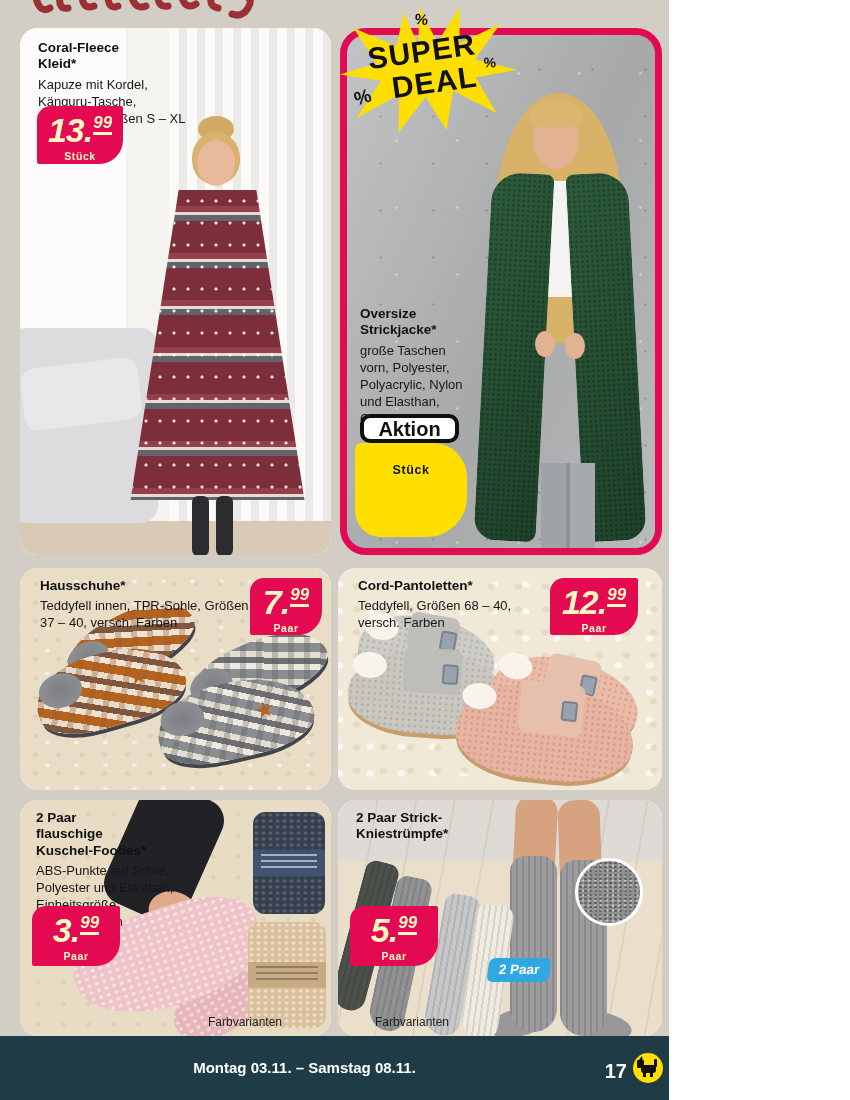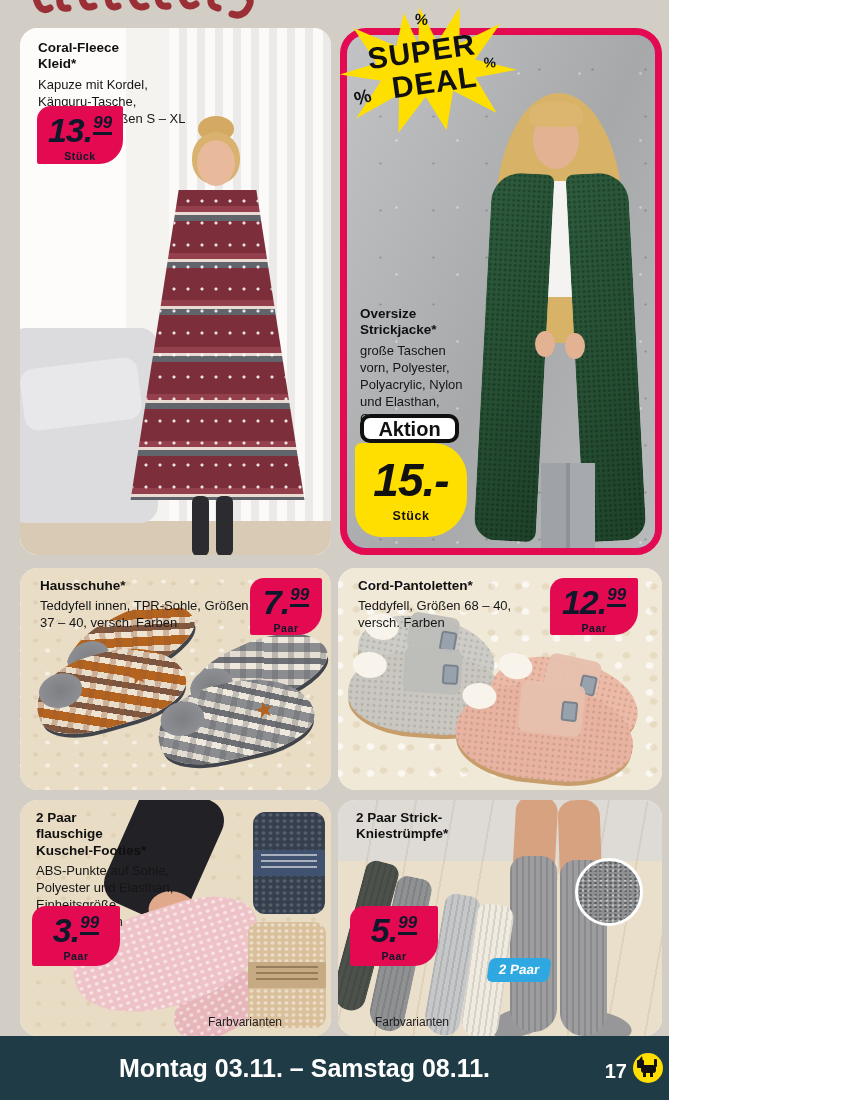--- a/index.html
+++ b/index.html
@@ -10,21 +10,21 @@
   
   .card{position:absolute;border-radius:18px;overflow:hidden;background:#fff;}
   .photo{position:absolute;inset:0;}
   .tb{position:absolute;z-index:4;}
   .title{margin:0;font-size:13.5px;font-weight:700;line-height:1.22;white-space:pre-line;color:#101010;}
   .desc{margin:4px 0 0 0;font-size:13px;line-height:1.3;white-space:pre-line;color:#161616;}
   .caption{position:absolute;z-index:4;font-size:12px;color:#1c1c1c;}
 
   
   .badge{position:absolute;z-index:5;text-align:center;box-sizing:border-box;}
-  .badge.pink{background:#e40a52;color:#0f172a;border-radius:14px 2px 24px 2px;padding-top:7px;}
+  .badge.pink{background:#e40a52;color:#fef9c3;border-radius:14px 2px 24px 2px;padding-top:7px;}
   .price-line{line-height:1;white-space:nowrap;}
   .p-main{font-style:italic;font-weight:800;font-size:34px;letter-spacing:-1px;}
   .p-sup{display:inline-block;font-style:italic;font-weight:800;font-size:17px;vertical-align:14px;border-bottom:3px solid currentColor;padding-bottom:1px;margin-left:1px;}
   .p-sup:empty{display:none;}
   .p-unit{font-size:10.5px;font-weight:700;letter-spacing:.6px;margin-top:3px;}
   .badge.yellow{background:#ffdf00;color:#111;border-radius:6px 34px 40px 26px;padding-top:14px;}
   .badge.yellow .p-main{font-size:46px;}
   .badge.yellow .p-unit{font-size:12.5px;margin-top:6px;}
 
   
@@ -156,21 +156,21 @@
   .inset{position:absolute;left:237px;top:58px;width:68px;height:68px;border-radius:50%;border:3px solid #fff;z-index:5;
      background:radial-gradient(rgba(40,40,42,.5) 1px,transparent 1.6px) 0 0/5px 4px,
                 radial-gradient(rgba(255,255,255,.5) 1px,transparent 1.6px) 2px 2px/6px 5px,#8d8f91;box-sizing:border-box;}
   .badge-blue{position:absolute;left:150px;top:158px;width:62px;height:24px;background:#2fa8e1;color:#fff;border-radius:6px;z-index:6;
      transform:skewX(-8deg);font-size:13.5px;font-weight:800;text-align:center;line-height:24px;}
   .b6{left:12px;top:106px;width:88px;height:60px;}
   .cap6{left:37px;top:215px;}
 
   
   .footer{position:absolute;left:0;top:1036px;width:669px;height:64px;background:#1e3b46;z-index:8;}
-  .dates{position:absolute;left:0;right:60px;top:0;height:64px;line-height:64px;text-align:center;color:#fff;font-size:25px;font-weight:700;}
+  .dates{position:absolute;left:0;right:60px;top:0;height:64px;line-height:64px;text-align:center;color:#fff;font-size:15px;font-weight:700;}
   .pageno{position:absolute;right:42px;top:24px;color:#fff;font-size:20px;font-weight:700;}
   .logo{position:absolute;right:6px;top:17px;width:30px;height:30px;border-radius:50%;background:#ffdf00;}
 
   .script-decor{position:absolute;left:30px;top:-4px;z-index:2;}
 </style>
 </head>
 <body>
 
 <div class="stage">
  <div class="flyer">
@@ -234,23 +234,20 @@
 Strickjacke*</h3>
       <p class="desc">große Taschen
 vorn, Polyester,
 Polyacrylic, Nylon
 und Elasthan,
 Größen S – L</p>
     </div>
   </section>
   <div class="aktion">Aktion</div>
   <div class="badge yellow b2">
-    <div class="price-line">
-      <span class="p-main">15.-</span>
-    </div>
     <div class="p-unit">Stück</div>
   </div>
   <div class="burst">
     <svg viewBox="0 0 182 130">
       <polygon fill="#ffdf00" points="90,2 103,40 130,8 125,44 168,30 138,62 178,78 136,80 152,118 112,90 100,128 84,92 52,124 58,86 12,104 42,70 2,58 40,52 22,14 62,38 74,6 84,40"></polygon>
     </svg>
     <span class="bt super">SUPER</span>
     <span class="bt deal">DEAL</span>
     <span class="bt pc1">%</span>
     <span class="bt pc2">%</span>

